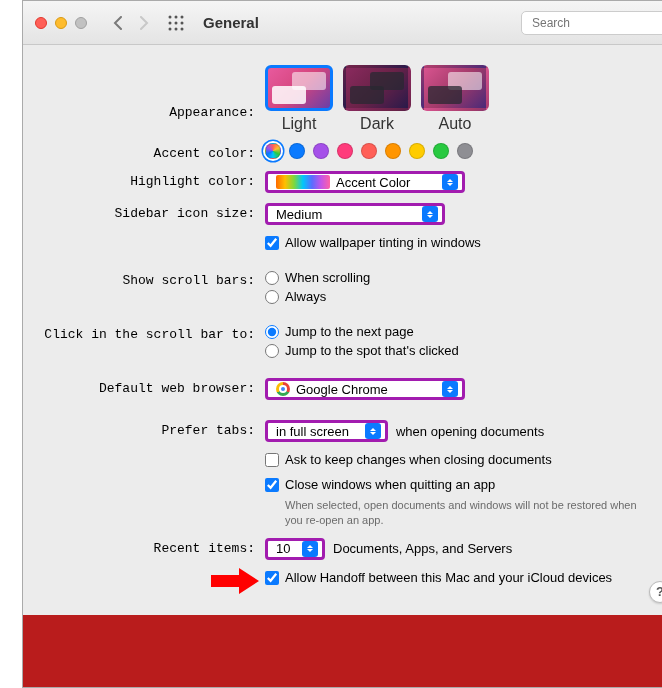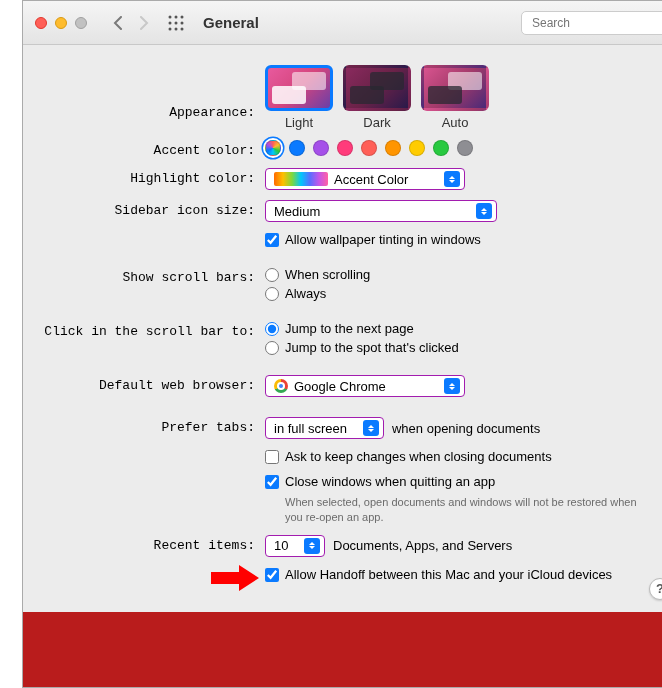--- a/index.html
+++ b/index.html
@@ -26,26 +26,26 @@
   .app-opt{display:flex;flex-direction:column;align-items:center;gap:4px;}
   .thumb{width:68px;height:46px;border-radius:6px;border:3px solid transparent;position:relative;overflow:hidden;}
   .thumb.sel{border-color:#0a7aff;}
   .thumb.light{background:linear-gradient(135deg,#e85a9e 0%,#d4457d 50%,#6a3fa8 100%);}
   .thumb.dark{background:linear-gradient(135deg,#8a2a5e 0%,#6a2248 50%,#2a1a4a 100%);}
   .thumb.auto{background:linear-gradient(135deg,#d8548f 0%,#a33a6a 50%,#4a2a78 100%);}
   .thumb::before{content:"";position:absolute;right:4px;top:4px;width:34px;height:18px;background:rgba(255,255,255,.55);border-radius:3px;}
   .thumb::after{content:"";position:absolute;left:4px;bottom:4px;width:34px;height:18px;background:rgba(255,255,255,.85);border-radius:3px;}
   .thumb.dark::before,.thumb.dark::after{background:rgba(40,40,50,.75);}
   .thumb.auto::after{background:rgba(40,40,50,.75);}
-  .caption{font-size:13px;color:#333;}
+  .caption{font-size:16px;color:#333;}
   .accents{display:flex;gap:8px;align-items:center;}
   .dot{width:16px;height:16px;border-radius:50%;border:1px solid rgba(0,0,0,.15);}
   .dot.multi{background:conic-gradient(#ff5f57,#febc2e,#28c940,#00c7fc,#0a7aff,#a550e9,#ff5f57);}
   .dot.sel{box-shadow:0 0 0 2px #fff,0 0 0 3.5px #0a7aff;}
-  .select{background:#fff;border:1px solid #a21caf;border-radius:4px;height:22px;display:flex;align-items:center;padding:0 4px 0 8px;gap:6px;cursor:default;}
+  .select{background:#fff;border:3px solid #a21caf;border-radius:4px;height:22px;display:flex;align-items:center;padding:0 4px 0 8px;gap:6px;cursor:default;}
   .select .arrow{width:16px;height:16px;background:#0a7aff;border-radius:3px;display:flex;flex-direction:column;align-items:center;justify-content:center;color:#fff;font-size:6px;position:relative;}
   .select .arrow::before{content:"";border-left:3px solid transparent;border-right:3px solid transparent;border-bottom:3px solid #fff;margin-bottom:1px;}
   .select .arrow::after{content:"";border-left:3px solid transparent;border-right:3px solid transparent;border-top:3px solid #fff;}
   .swatch{width:54px;height:14px;background:linear-gradient(90deg,#ff6a00,#ffbf00,#7fd83b,#00c7fc,#5a6dff,#c455e9,#ff62a5);border-radius:2px;}
   .cb{display:flex;align-items:flex-start;gap:6px;}
   .cb input[type=checkbox]{accent-color:#0a7aff;width:14px;height:14px;margin-top:1px;}
   .radio{display:flex;align-items:center;gap:6px;}
   .radio input[type=radio]{accent-color:#0a7aff;width:14px;height:14px;}
   .note{color:#6b6b6b;font-size:11px;margin-left:20px;margin-top:2px;line-height:1.35;max-width:360px;}
   .chrome-ico{width:14px;height:14px;border-radius:50%;background:conic-gradient(#ea4335 0 120deg,#34a853 120deg 240deg,#fbbc05 240deg 360deg);position:relative;display:inline-block;}
@@ -150,21 +150,21 @@
           <span>Accent Color</span>
           <span style="flex:1"></span>
             <span class="arrow"></span>
         </div>
       </div>
     </div>
 
     <div class="row">
       <div class="lbl">Sidebar icon size:</div>
       <div class="val h">
-        <div class="select" style="width:232px">
+        <div class="select" style="width:180px">
           <span>Medium</span>
           <span style="flex:1"></span>
             <span class="arrow"></span>
         </div>
       </div>
     </div>
 
     <div class="row">
       <div class="lbl"></div>
       <div class="val">

